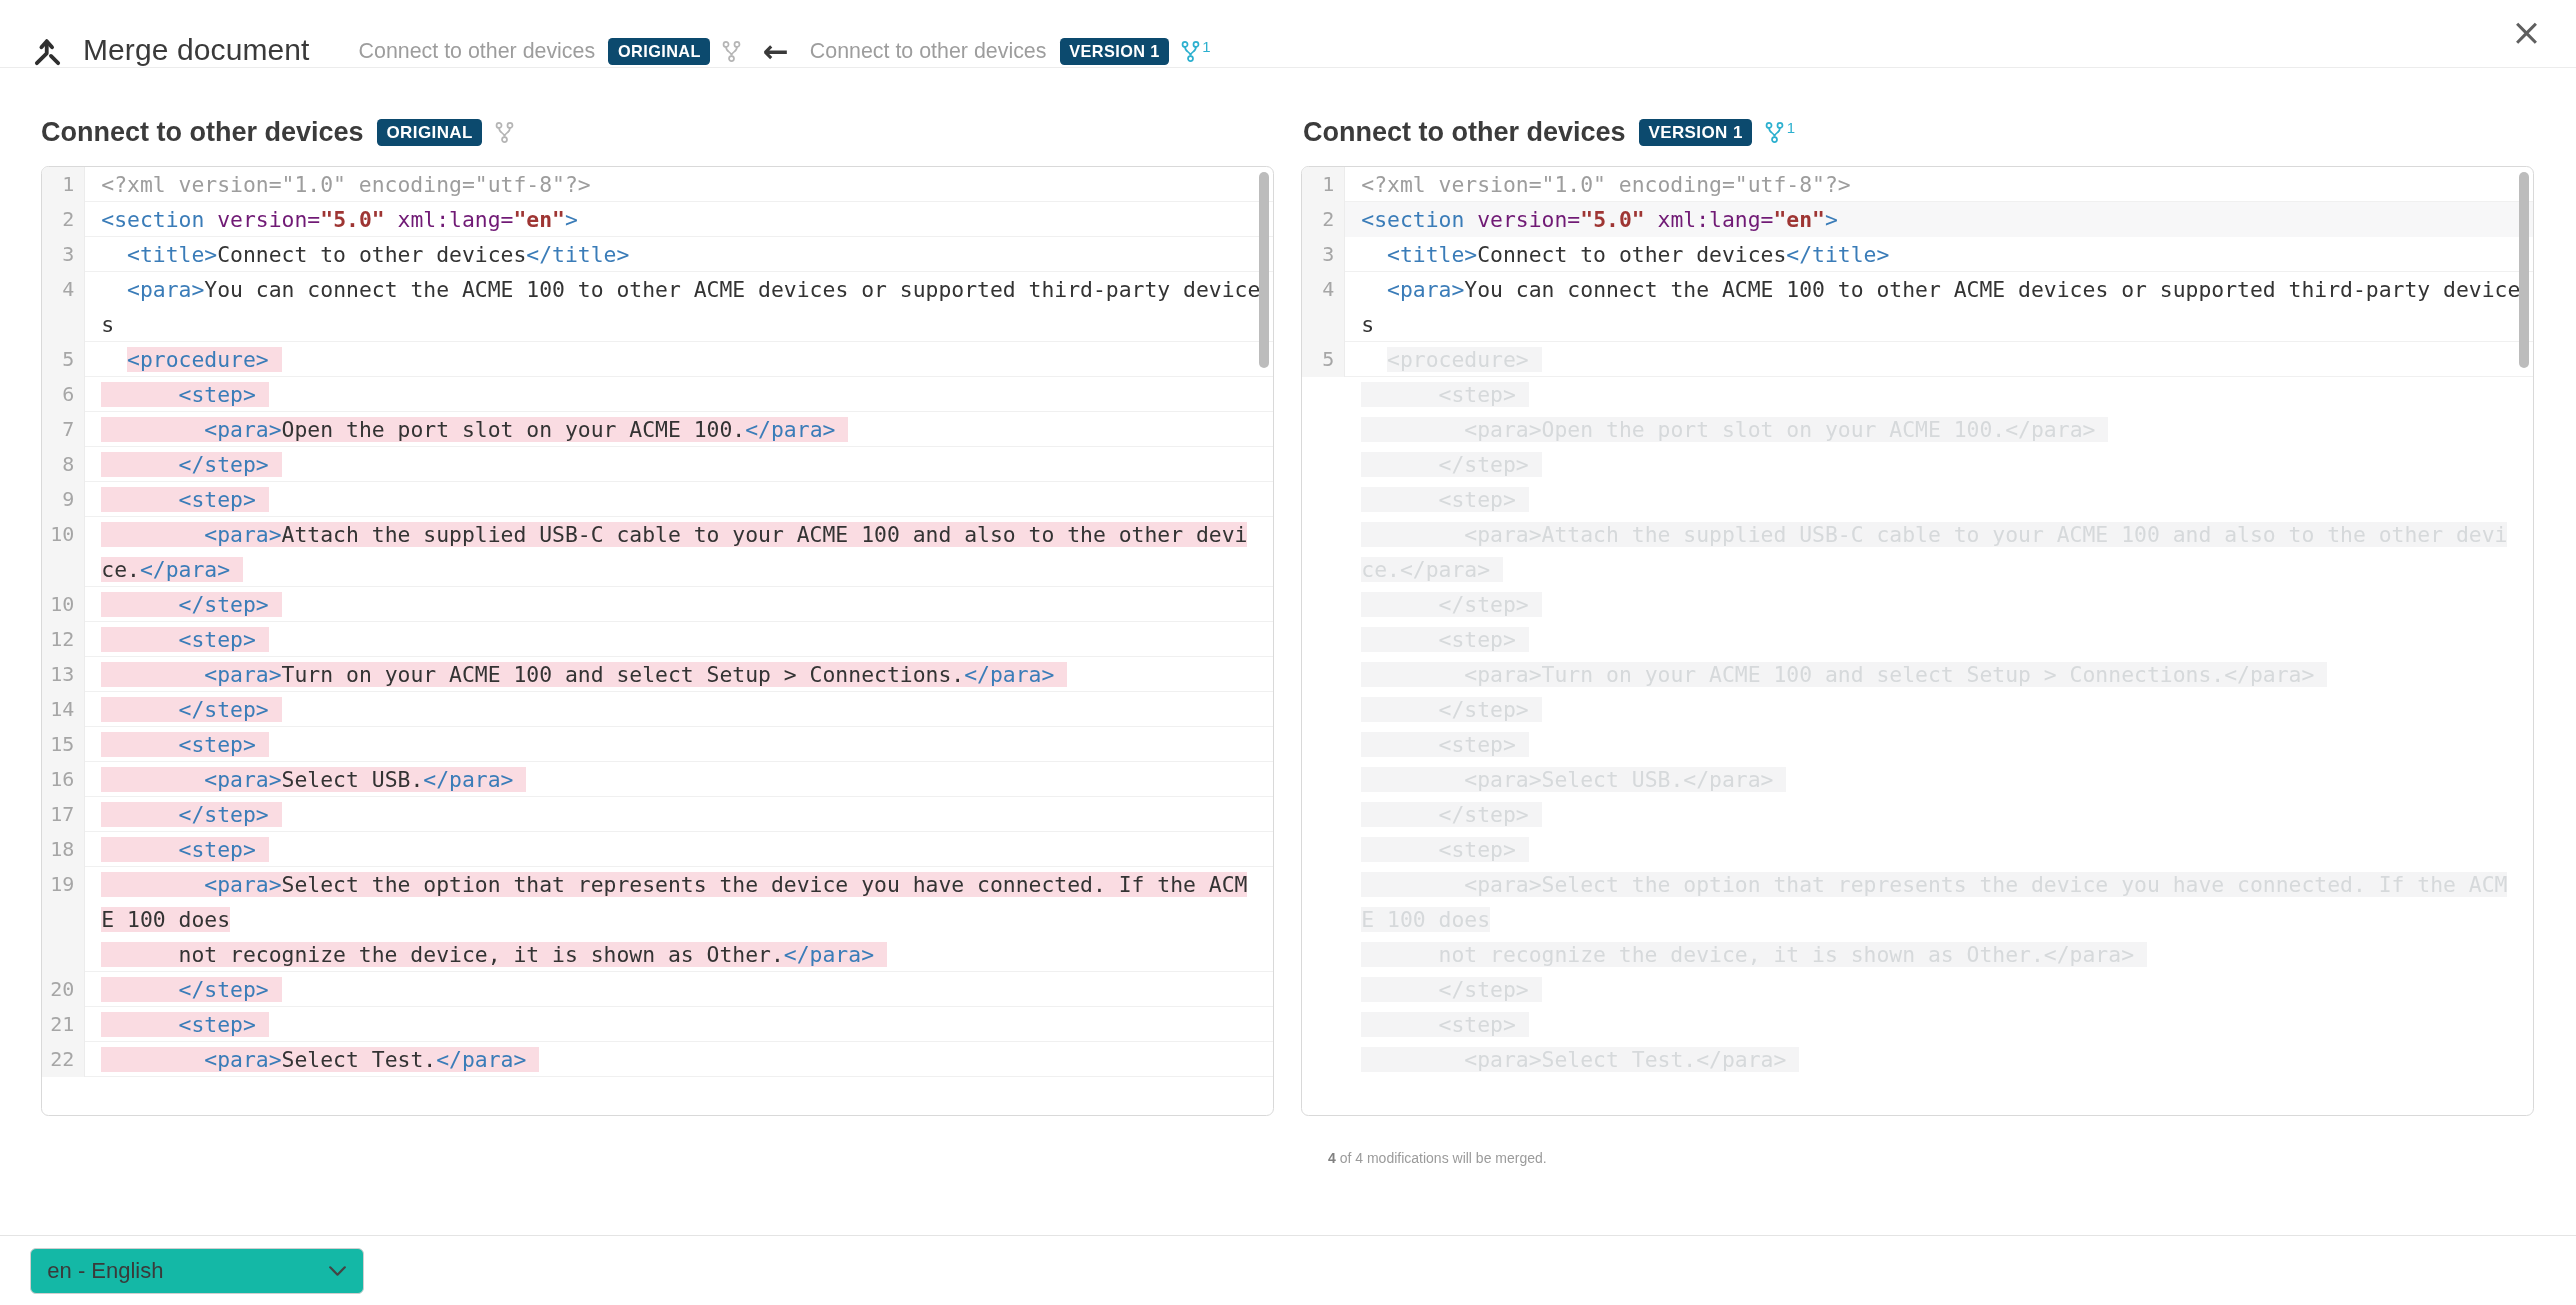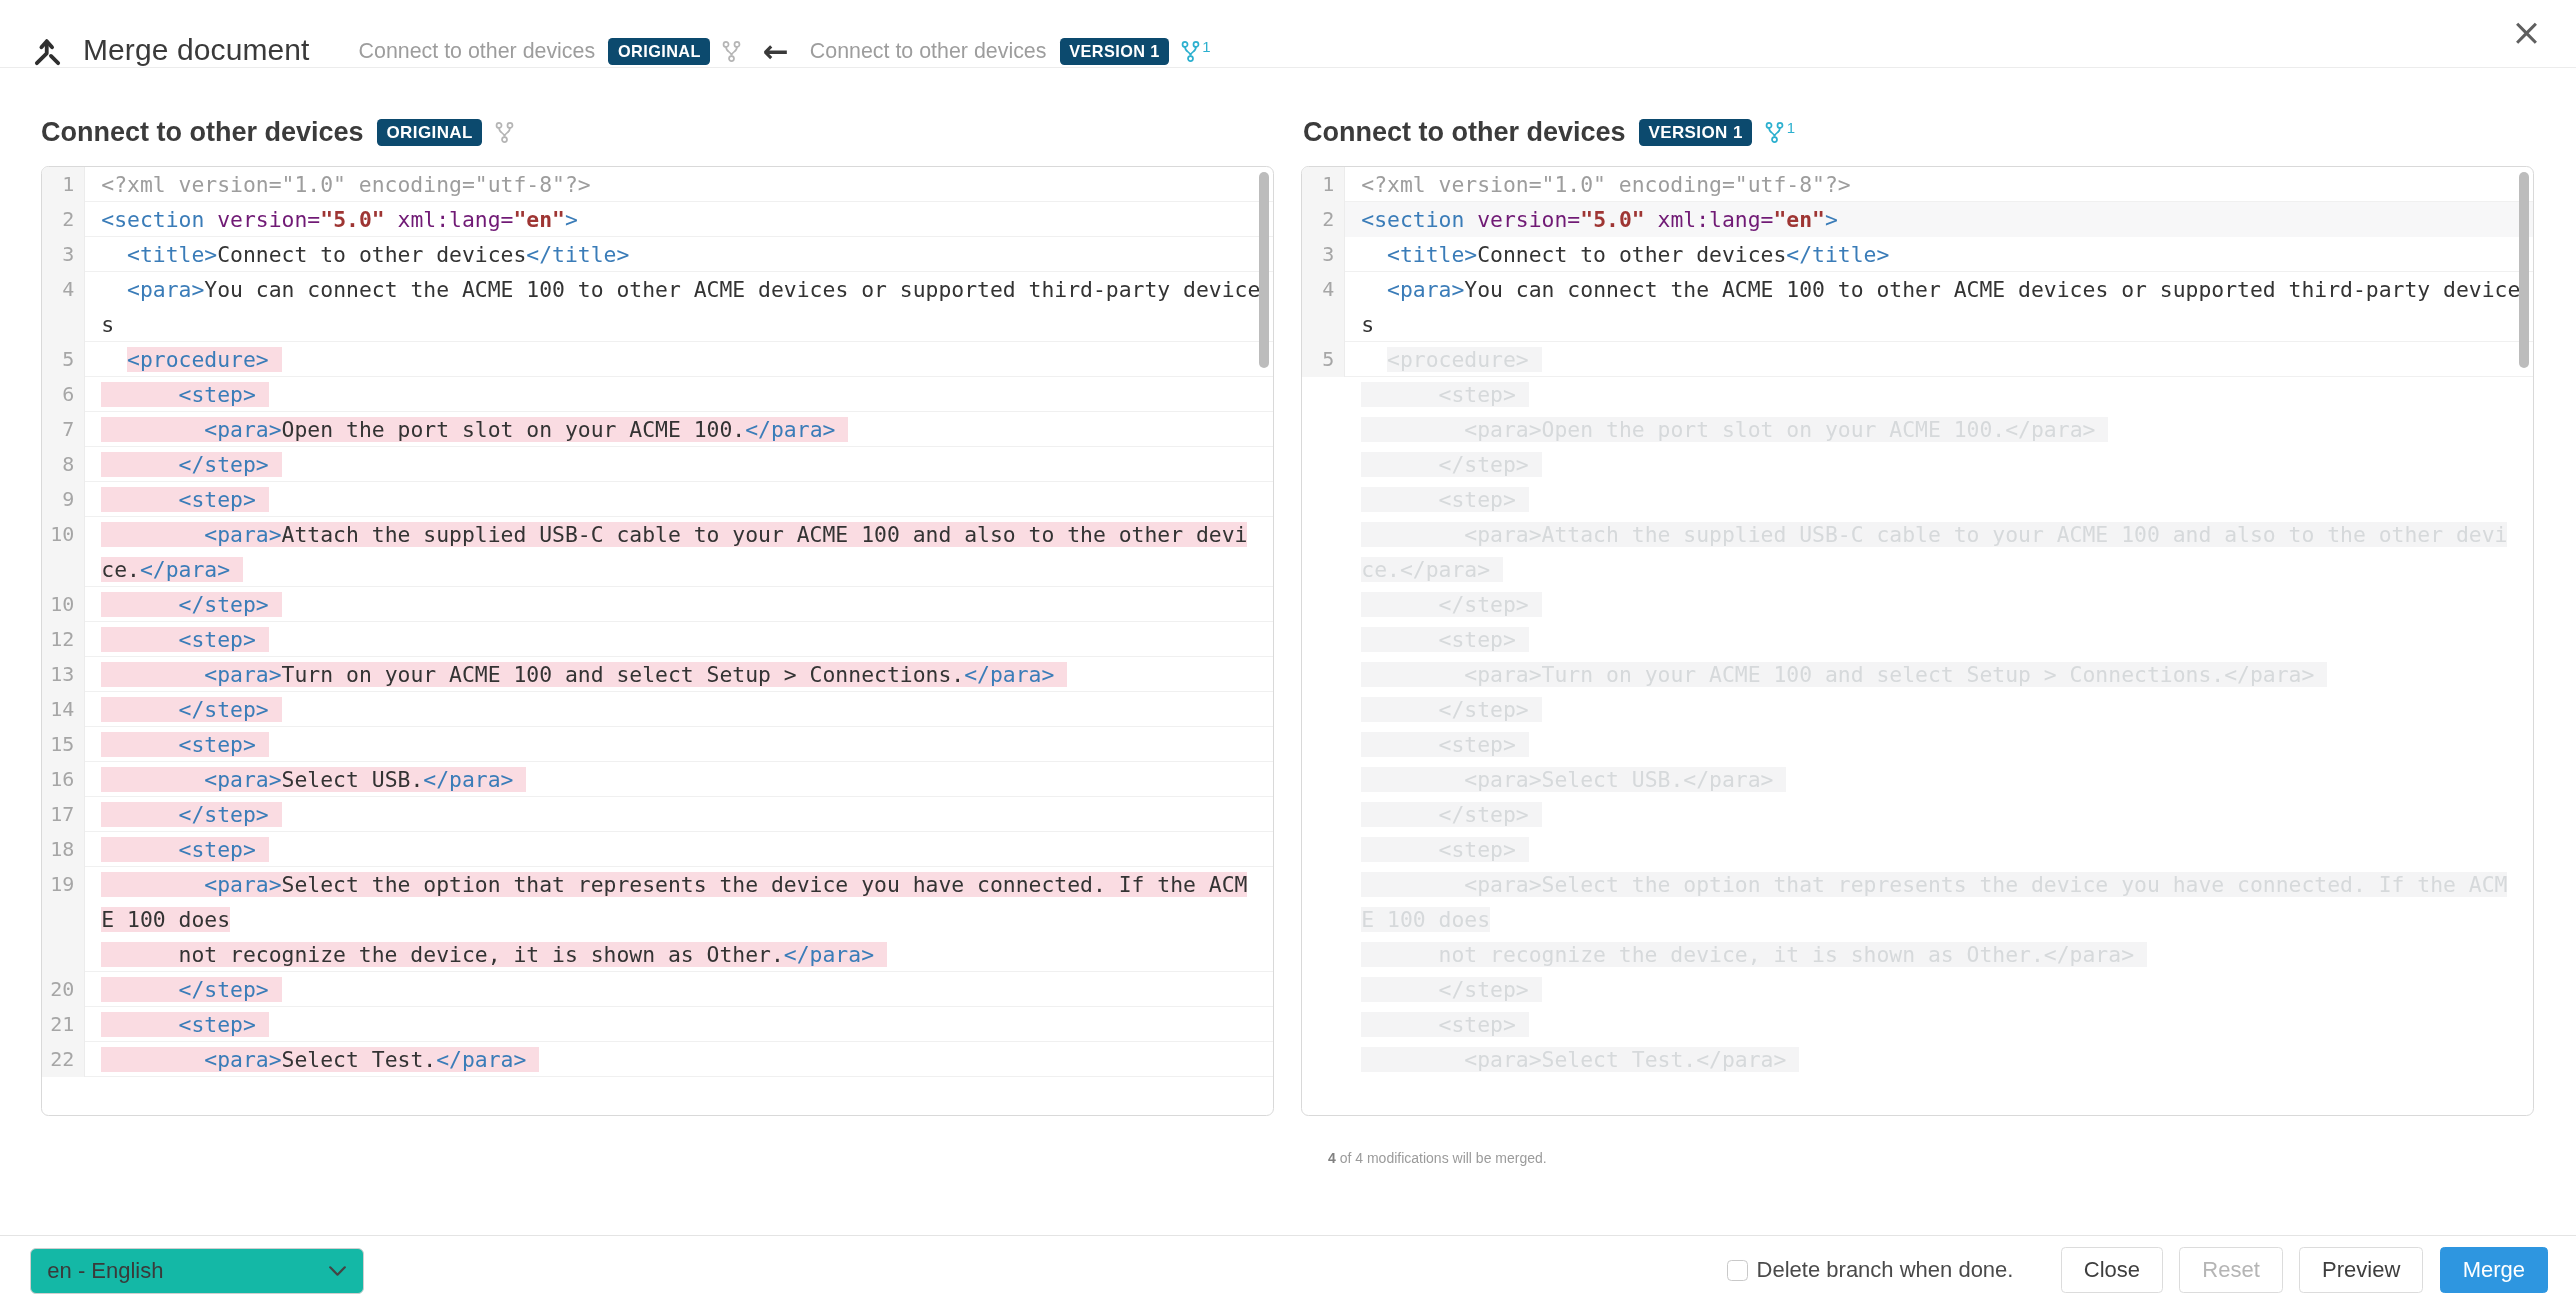--- a/index.html
+++ b/index.html
@@ -424,22 +424,14 @@
 
 <div class="note"><b>4</b><span> of 4 modifications will be merged.</span></div>
 
 <div class="bottombar">
   <div class="select">
     <span>en - English</span>
     <svg width="19" height="12" viewBox="0 0 26 16" fill="none">
       <path d="M3 3 L13 13 L23 3" stroke="#444" stroke-width="3" stroke-linecap="round" stroke-linejoin="round" fill="none"></path>
     </svg>
   </div>
-  <div class="actions">
-    <span class="checkbox"></span>
-    <label class="cb-label">Delete branch when done.</label>
-    <button class="btn">Close</button>
-    <button class="btn disabled">Reset</button>
-    <button class="btn">Preview</button>
-    <button class="btn primary">Merge</button>
-  </div>
 </div>
 
 
 </body></html>

